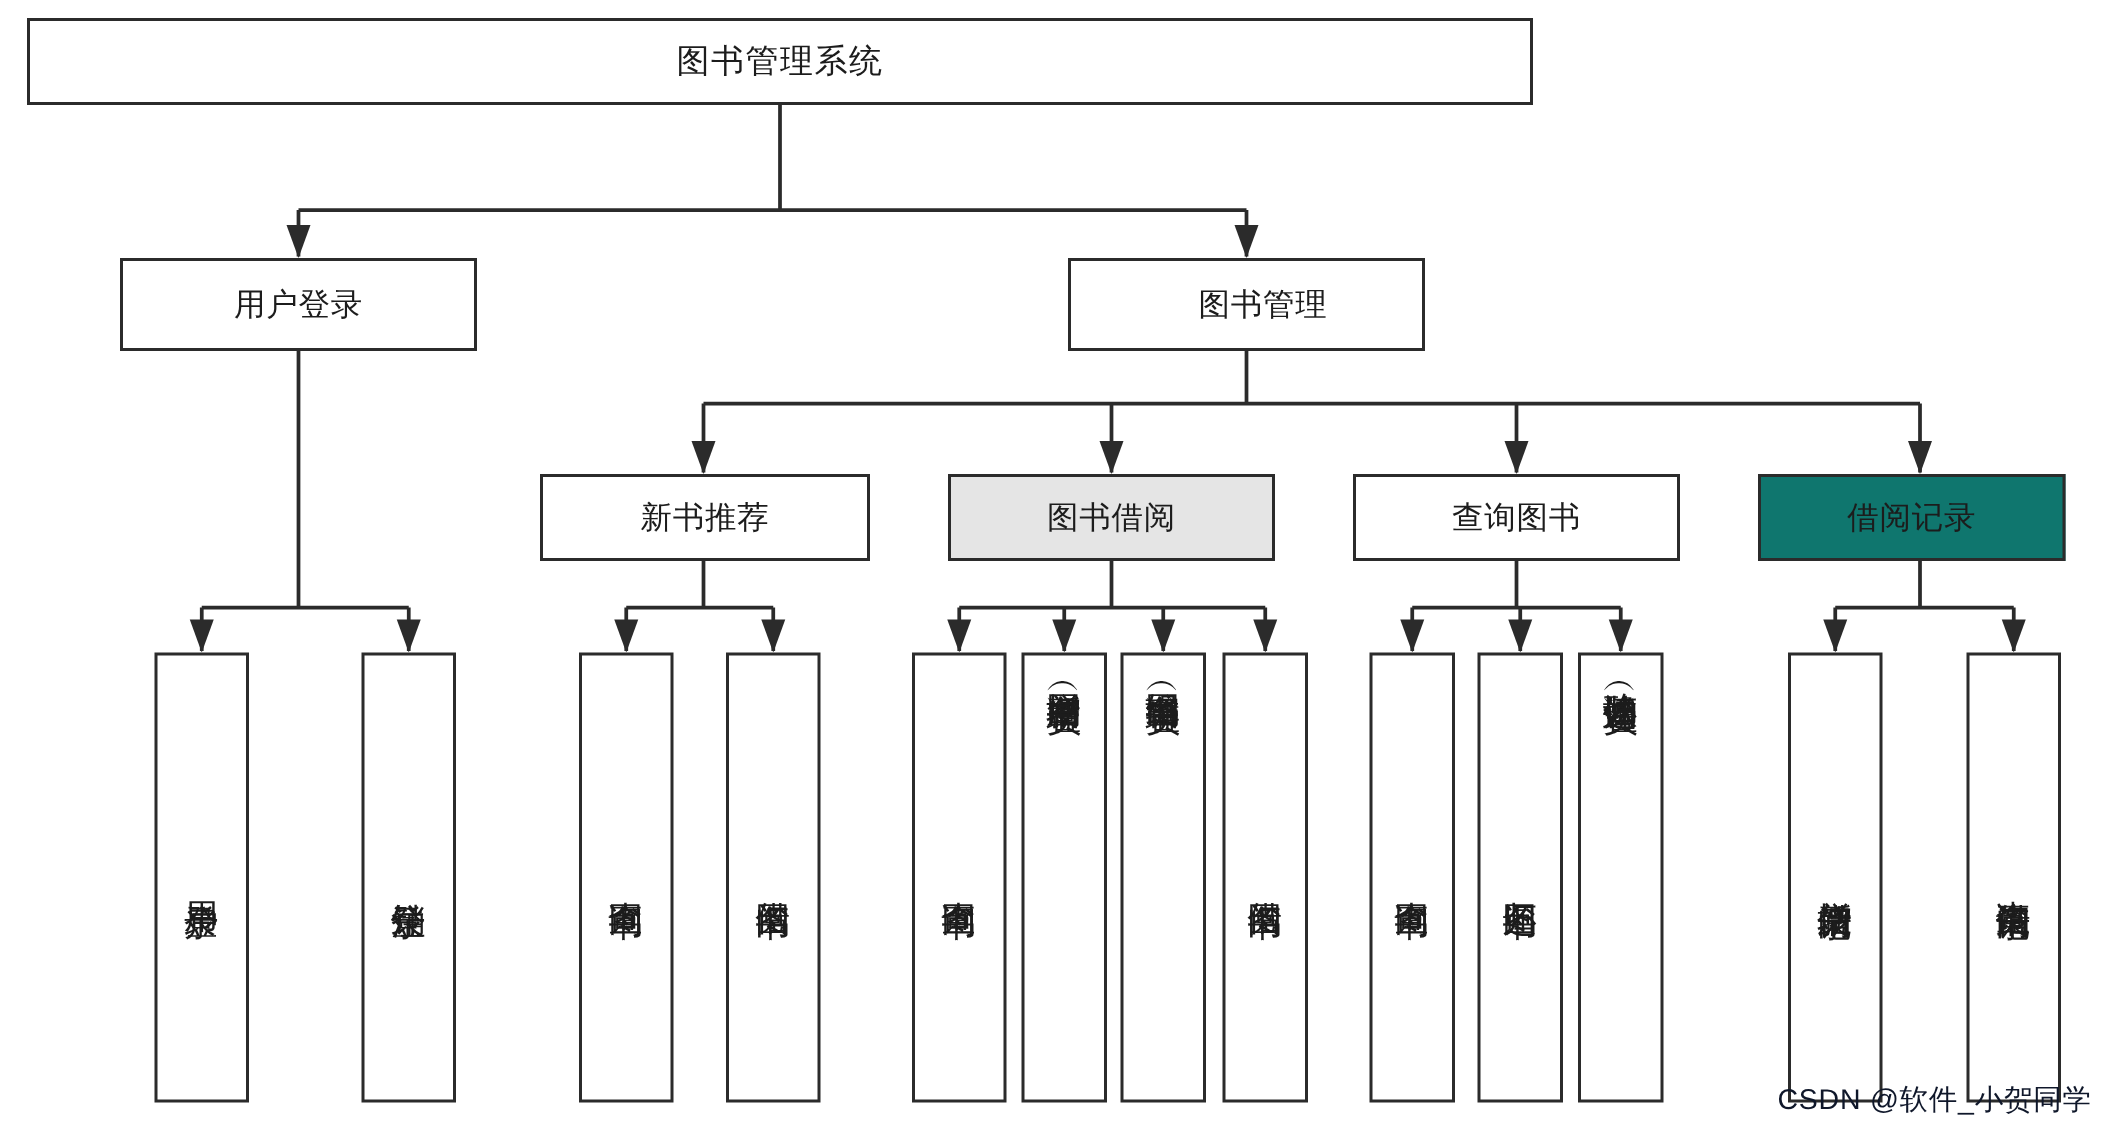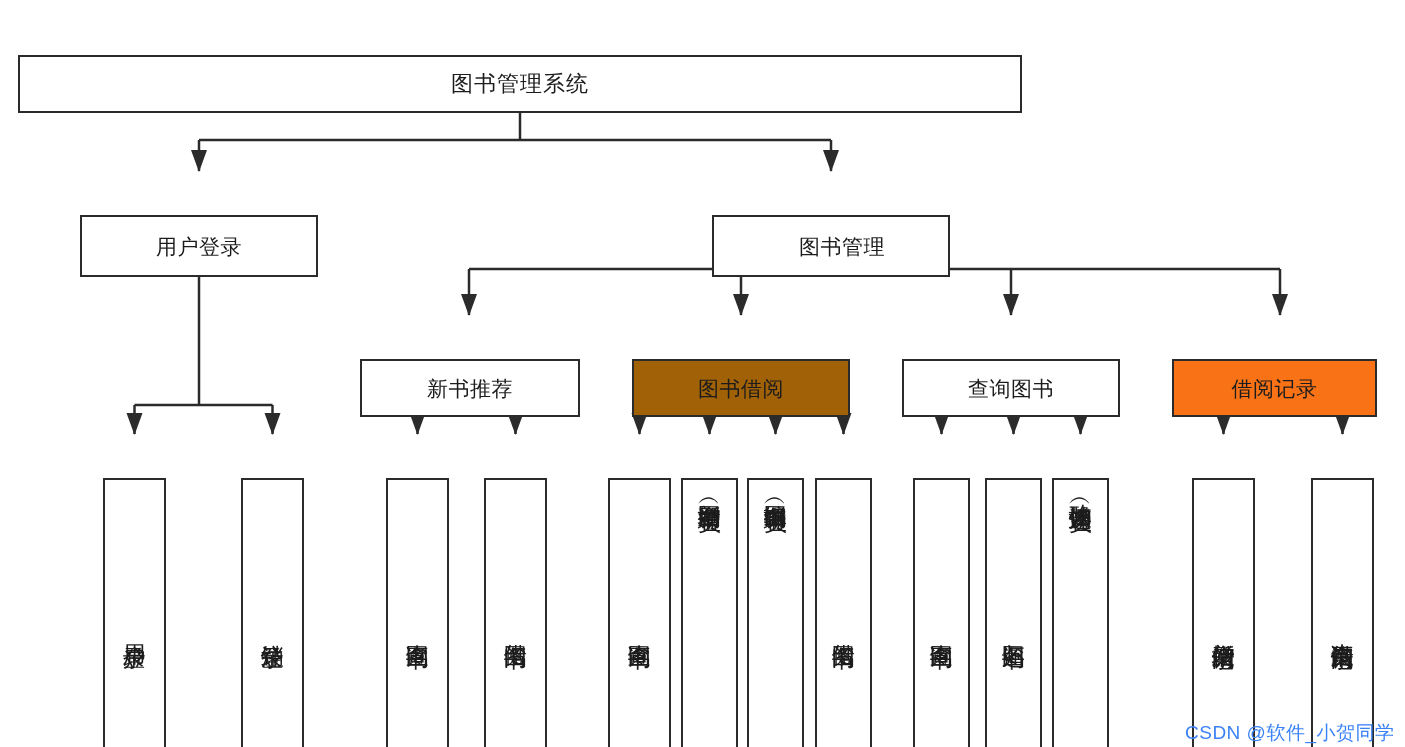--- a/index.html
+++ b/index.html
@@ -26,21 +26,20 @@
   }
   .node {
     position: absolute;
     box-sizing: border-box;
     border: 2px solid #c4b5fd;
     background: #ffffff;
     display: flex;
     align-items: center;
     justify-content: center;
     overflow: hidden;
-    margin-top: 43px;
   }
   .node-label {
     color: #1c1c1c;
     line-height: 1.0;
     text-align: center;
     white-space: pre;
   }
   .node.horizontal .node-label {
     font-size: 21px;
     letter-spacing: 0.5px;
@@ -138,27 +137,27 @@
       </div>
       <div class="node horizontal" style="left: 80px; top: 172px; width: 238px; height: 62px; border-color: rgb(43, 43, 43); background: rgb(255, 255, 255);">
         <div class="node-label" style="color: rgb(28, 28, 28);">用户登录</div>
       </div>
       <div class="node horizontal" style="left: 712px; top: 172px; width: 238px; height: 62px; border-color: rgb(43, 43, 43); background: rgb(255, 255, 255); padding-left: 22px;">
         <div class="node-label" style="color: rgb(28, 28, 28);">图书管理</div>
       </div>
       <div class="node horizontal" style="left: 360px; top: 316px; width: 220px; height: 58px; border-color: rgb(43, 43, 43); background: rgb(255, 255, 255);">
         <div class="node-label" style="color: rgb(28, 28, 28);">新书推荐</div>
       </div>
-      <div class="node horizontal" style="left: 632px; top: 316px; width: 218px; height: 58px; border-color: rgb(43, 43, 43); background: #a16207;">
+      <div class="node horizontal" style="left: 632px; top: 316px; width: 218px; height: 58px; border-color: rgb(43, 43, 43); background: #e5e5e5;">
         <div class="node-label" style="color: rgb(28, 28, 28);">图书借阅</div>
       </div>
       <div class="node horizontal" style="left: 902px; top: 316px; width: 218px; height: 58px; border-color: rgb(43, 43, 43); background: rgb(255, 255, 255);">
         <div class="node-label" style="color: rgb(28, 28, 28);">查询图书</div>
       </div>
-      <div class="node horizontal" style="left: 1172px; top: 316px; width: 205px; height: 58px; border-color: rgb(43, 43, 43); background: #f97316;">
+      <div class="node horizontal" style="left: 1172px; top: 316px; width: 205px; height: 58px; border-color: rgb(43, 43, 43); background: #0f766e;">
         <div class="node-label" style="color: rgb(28, 28, 28);">借阅记录</div>
       </div>
       <div class="node vertical" style="left: 103px; top: 435px; width: 63px; height: 300px; border-color: rgb(43, 43, 43); background: rgb(255, 255, 255);">
         <div class="node-label" style="color: rgb(28, 28, 28);">用户登录</div>
       </div>
       <div class="node vertical" style="left: 241px; top: 435px; width: 63px; height: 300px; border-color: rgb(43, 43, 43); background: rgb(255, 255, 255);">
         <div class="node-label" style="color: rgb(28, 28, 28);">注销登录</div>
       </div>
       <div class="node vertical" style="left: 386px; top: 435px; width: 63px; height: 300px; border-color: rgb(43, 43, 43); background: rgb(255, 255, 255);">
         <div class="node-label" style="color: rgb(28, 28, 28);">查询图书</div>
@@ -187,14 +186,14 @@
       <div class="node vertical top-aligned" style="left: 1052px; top: 435px; width: 57px; height: 300px; border-color: rgb(43, 43, 43); background: rgb(255, 255, 255);">
         <div class="node-label" style="color: rgb(28, 28, 28);">确认归还（管理员）</div>
       </div>
       <div class="node vertical" style="left: 1192px; top: 435px; width: 63px; height: 300px; border-color: rgb(43, 43, 43); background: rgb(255, 255, 255);">
         <div class="node-label" style="color: rgb(28, 28, 28);">新增借阅记录</div>
       </div>
       <div class="node vertical" style="left: 1311px; top: 435px; width: 63px; height: 300px; border-color: rgb(43, 43, 43); background: rgb(255, 255, 255);">
         <div class="node-label" style="color: rgb(28, 28, 28);">查询借阅记录</div>
       </div>
     </div>
-  <div class="watermark" style="left: 1185px; top: 720px; color: #3b82f6;">CSDN @软件_小贺同学</div>
+  <div class="watermark" style="left: 1185px; top: 720px; color: #0f172a;">CSDN @软件_小贺同学</div>
 </div>
 
 </body></html>

